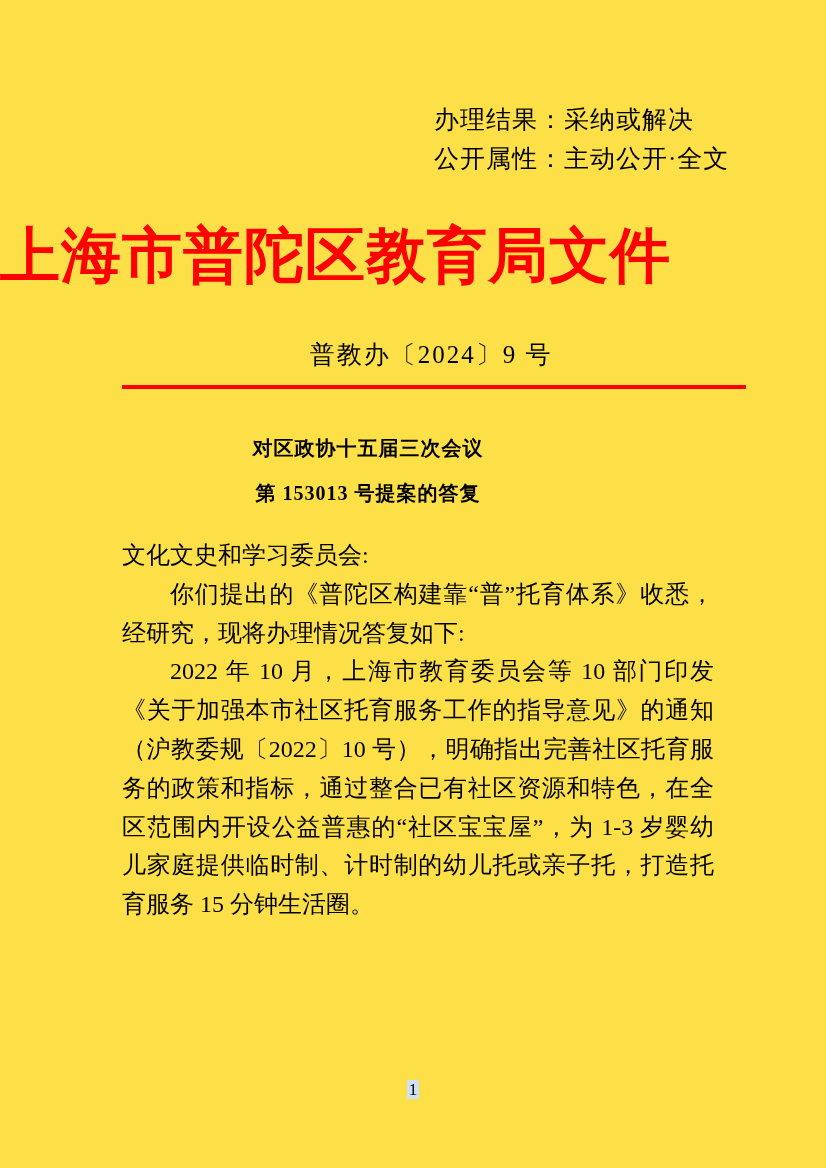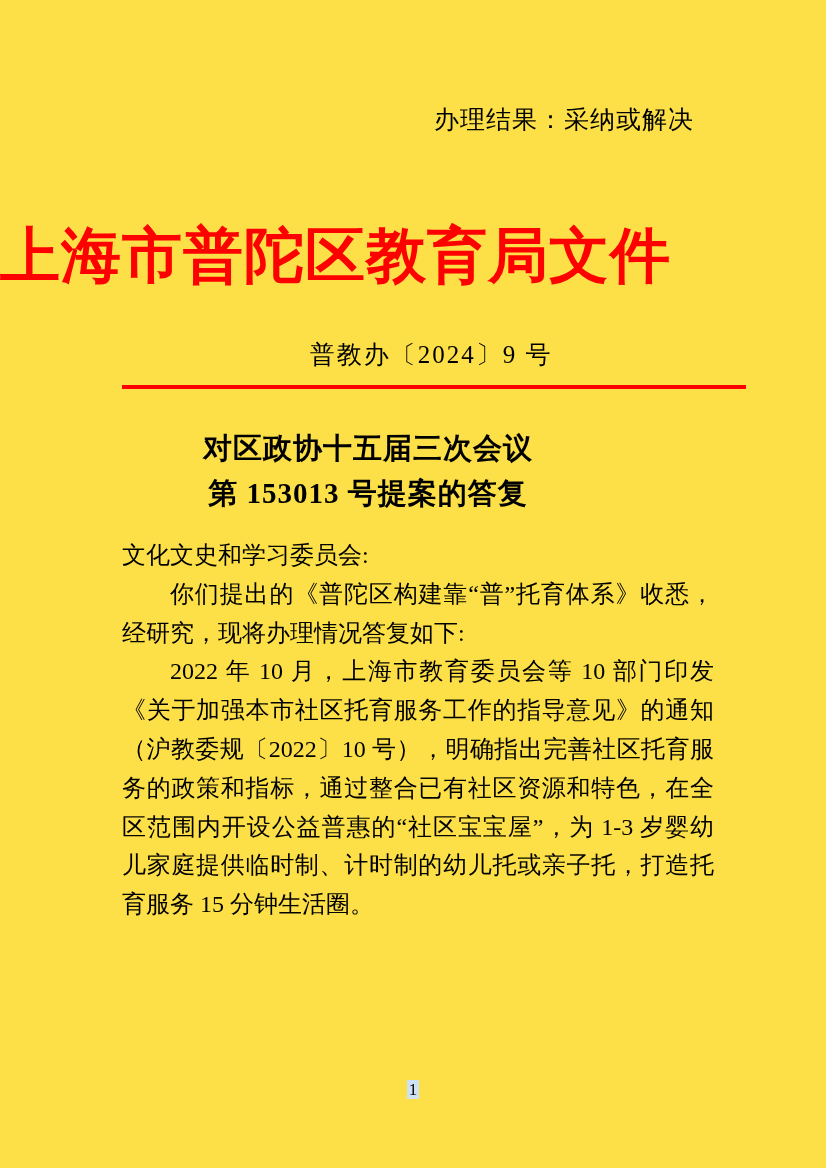--- a/index.html
+++ b/index.html
@@ -61,21 +61,21 @@
     height: 4px;
     background: #fe0000;
   }
   .subject {
     position: absolute;
     left: 0;
     top: 426px;
     width: 736px;
     text-align: center;
     font-weight: bold;
-    font-size: 29px;
+    font-size: 20px;
     line-height: 45px;
     letter-spacing: 1px;
   }
   .body-block {
     position: absolute;
     left: 122px;
     top: 536px;
     width: 592px;
     font-size: 24px;
     line-height: 38.8px;
@@ -97,20 +97,21 @@
     padding: 0 2px;
   }
 </style>
 </head>
 <body>
 
 <div class="page">
 
   <div class="meta-block">
     <div>办理结果：采纳或解决</div>
+    <div>公开属性：主动公开·全文</div>
   </div>
 
   <div class="red-title">上海市普陀区教育局文件</div>
 
   <div class="doc-number">普教办〔2024〕9 号</div>
 
   <div class="red-rule"></div>
 
   <div class="subject">
     <div>对区政协十五届三次会议</div>

